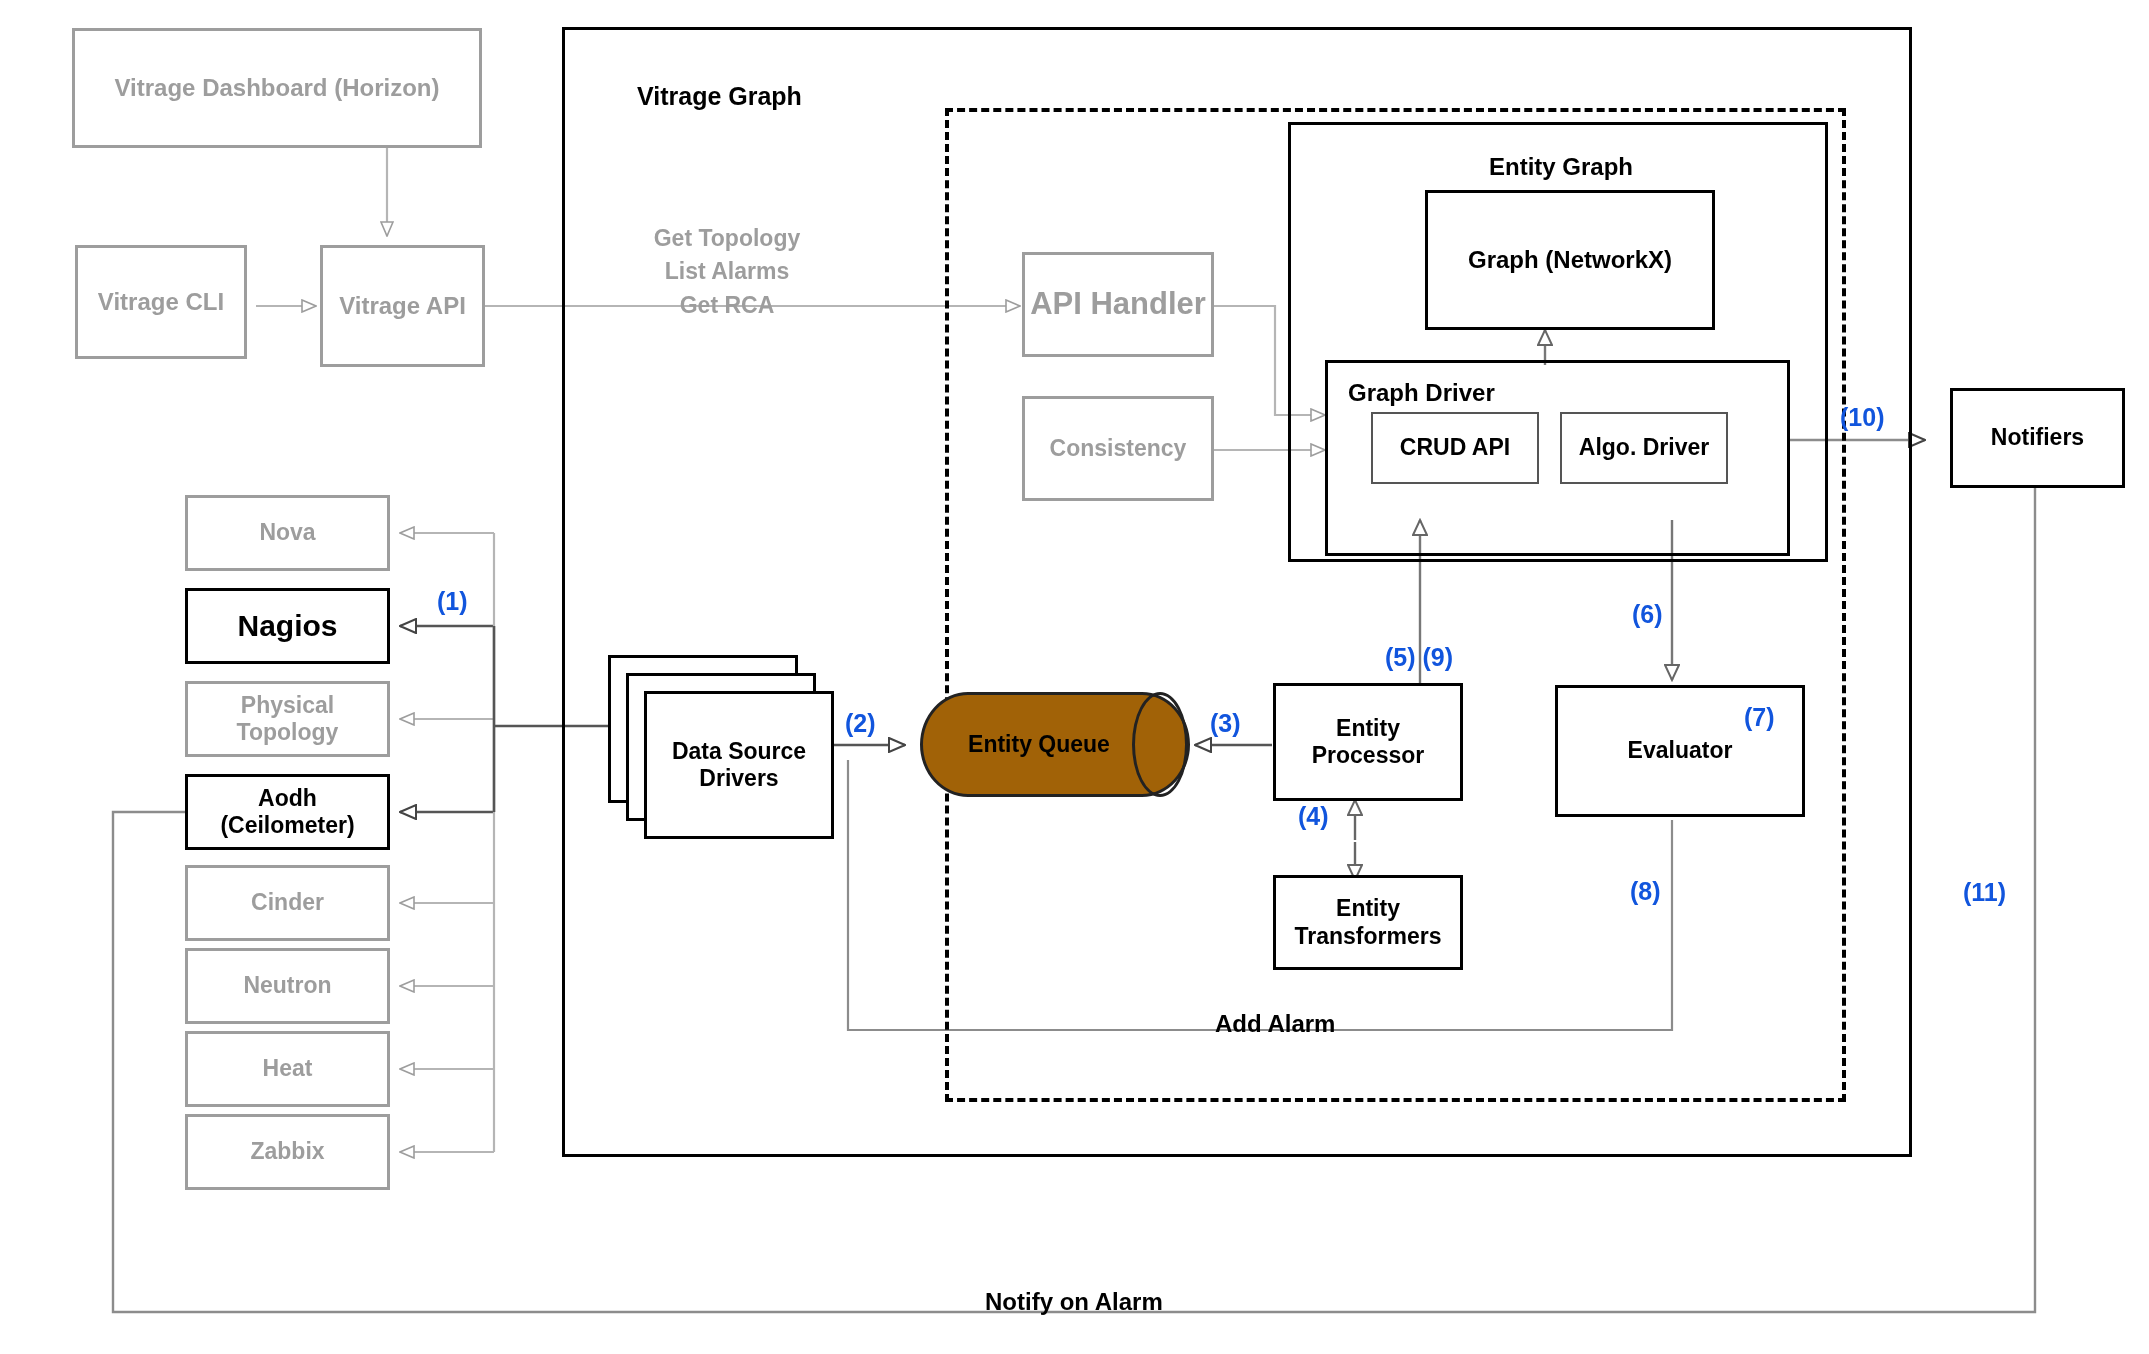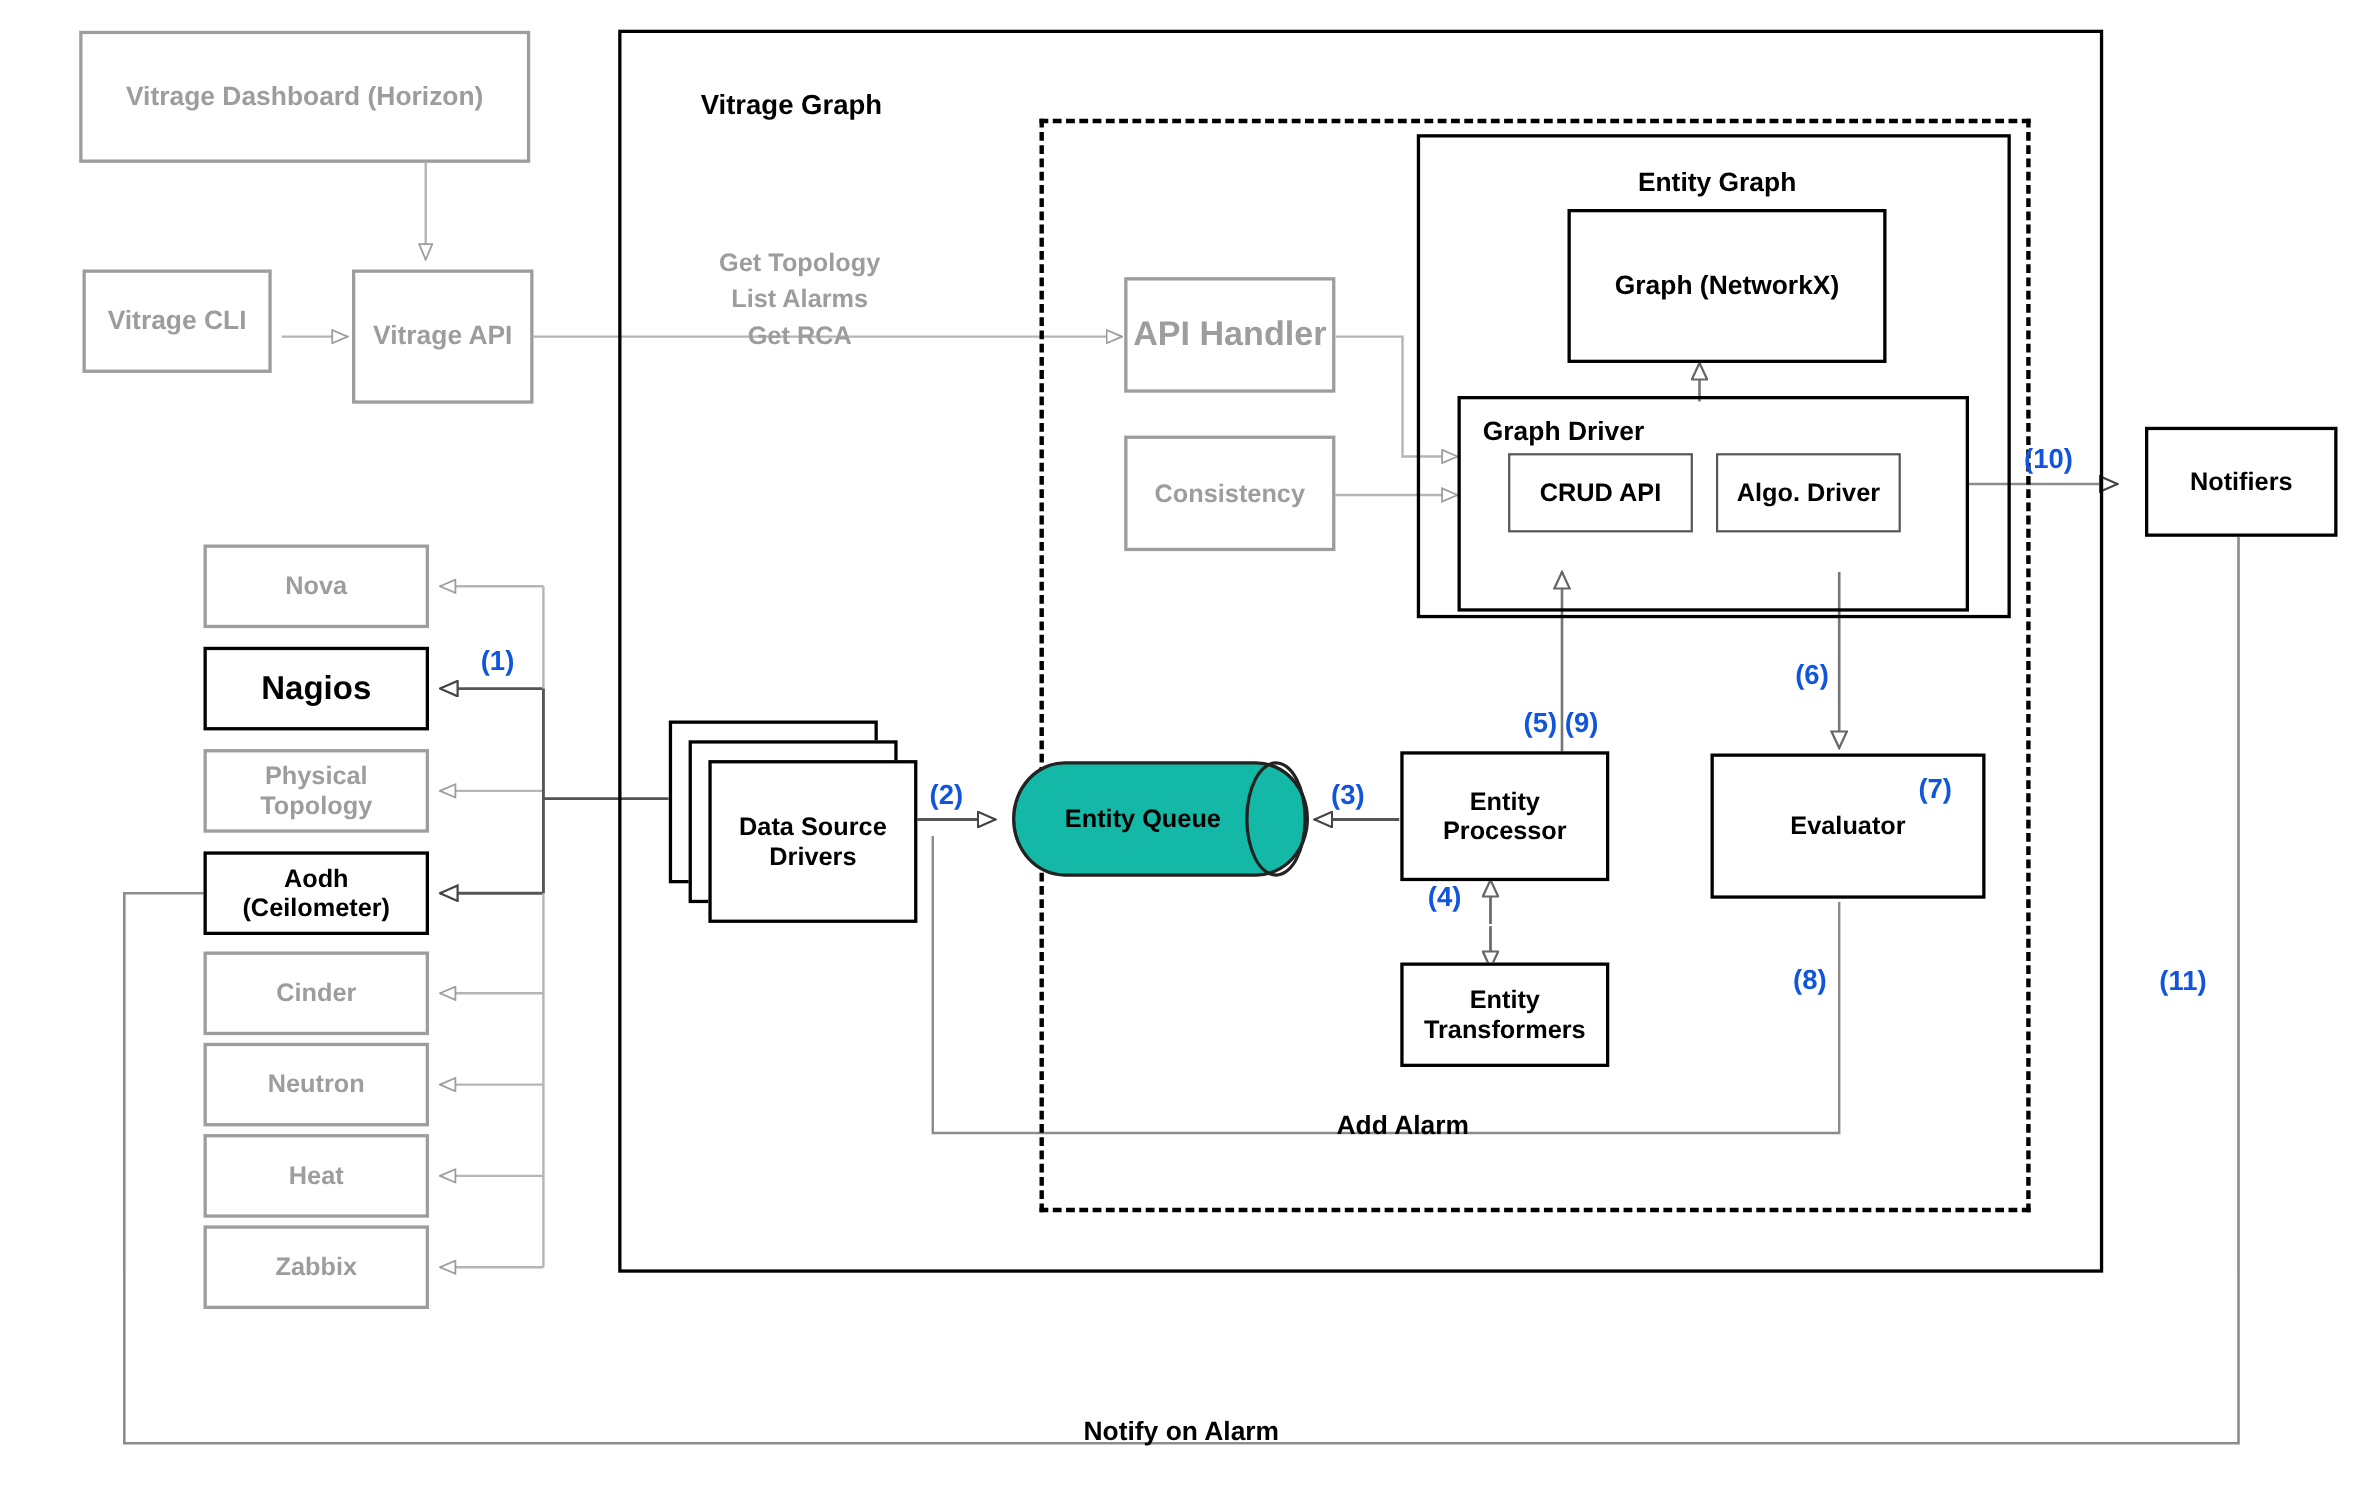--- a/index.html
+++ b/index.html
@@ -35,21 +35,21 @@
   .txt{position:absolute;font-weight:bold;white-space:pre-line;}
   .blue{color:#1155dd;}
   .grey-txt{color:#9d9d9d;}
   .blk-txt{color:#000;}
 
   
   #arrows{position:absolute;left:0;top:0;width:2149px;height:1354px;pointer-events:none;}
 
   
   .cyl{position:absolute;box-sizing:border-box;border:3px solid #222;border-radius:48px/50%;
-       background:#14b8a6;display:flex;align-items:center;justify-content:center;
+       background:#a16207;display:flex;align-items:center;justify-content:center;
        font-weight:bold;color:#000;}
   .cyl .cap{position:absolute;right:-1px;top:-3px;width:56px;height:calc(100% + 6px);
             box-sizing:border-box;border:3px solid #222;border-radius:50%;background:transparent;}
 
   
   .stack{position:absolute;}
   .stack .sh{position:absolute;box-sizing:border-box;border:3px solid #000;background:#fff;}
 </style>
 </head>
 <body>
@@ -109,21 +109,21 @@
 
     <path d="M1790,440 L1925,440" stroke="#8c8c8c" stroke-width="2.4" fill="none" marker-end="url(#ah-k)"></path>
 
     <path d="M2035,478 L2035,1312 L113,1312 L113,812 L270,812" stroke="#8c8c8c" stroke-width="2.4" fill="none" marker-end="url(#ah-k)"></path>
   </svg>
 
   <div class="box gry" style="left:72px;top:28px;width:410px;height:120px;font-size:24px;">
     <span class="lbl">Vitrage Dashboard (Horizon)</span>
   </div>
 
-  <div class="box gry" style="left:75px;top:245px;width:172px;height:94px;font-size:24px;">
+  <div class="box gry" style="left:75px;top:245px;width:172px;height:114px;font-size:24px;">
     <span class="lbl">Vitrage CLI</span>
   </div>
 
   <div class="box gry" style="left:320px;top:245px;width:165px;height:122px;font-size:24px;">
     <span class="lbl">Vitrage API</span>
   </div>
 
   <div class="txt grey-txt" style="left:612px;top:222px;width:230px;font-size:23px;text-align:center;line-height:1.45;">Get Topology
 List Alarms
 Get RCA</div>

